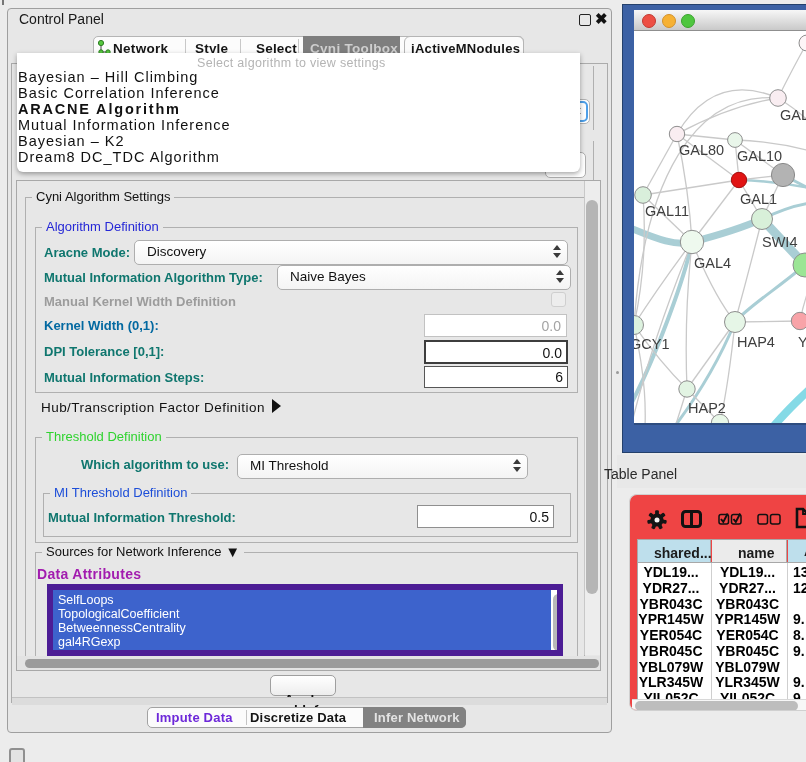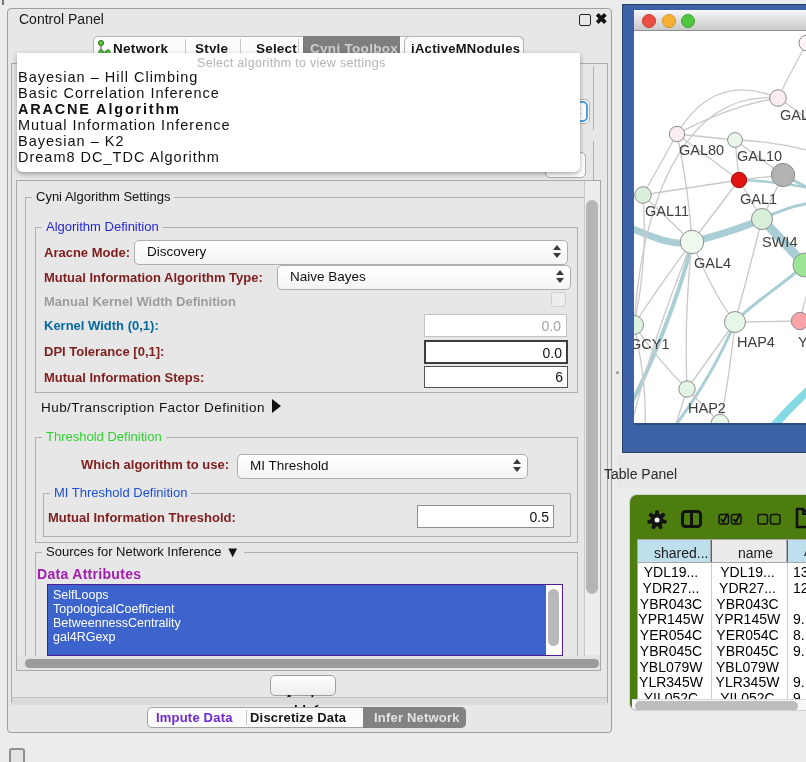--- a/index.html
+++ b/index.html
@@ -2,21 +2,21 @@
 <html><head>
 <meta charset="utf-8">
 <style>
   html,body{margin:0;padding:0;}
   body{width:806px;height:762px;position:relative;overflow:hidden;background:#ececec;
        font-family:"Liberation Sans",sans-serif;}
   .abs{position:absolute;}
   .bold{font-weight:bold;}
   .frame{position:absolute;border:1px solid #b0b0b0;}
   .ftitle{position:absolute;top:-8px;left:6px;background:#e7e7e7;padding:0 4px;font-size:13px;line-height:14px;white-space:nowrap;}
-  .lbl{position:absolute;font-size:13px;font-weight:bold;color:#7f1d1d;white-space:nowrap;}
+  .lbl{position:absolute;font-size:13px;font-weight:bold;color:#0f766e;white-space:nowrap;}
   .combo{position:absolute;background:linear-gradient(#ffffff,#f4f4f4);border:1px solid #aeaeae;border-radius:5px;font-size:13.5px;color:#111;}
   .combo .ct{position:absolute;left:12px;top:3px;white-space:nowrap;}
   .combo .car{position:absolute;right:6px;top:4px;width:8px;}
   .combo .car i{position:absolute;left:0;width:0;height:0;border-left:4px solid transparent;border-right:4px solid transparent;}
   .combo .car i.u{top:0;border-bottom:5px solid #3a3a3a;}
   .combo .car i.d{top:8px;border-top:5px solid #3a3a3a;}
   .tfield{position:absolute;background:#fff;font-size:14px;color:#111;text-align:right;}
 </style>
 </head>
 <body>
@@ -115,21 +115,21 @@
   <span class="ftitle" style="color:#1d4ed8;">MI Threshold Definition</span>
 </div>
 <div class="lbl" style="left:48px;top:510px;">Mutual Information Threshold:</div>
 <div class="tfield" style="left:417px;top:505px;width:137px;height:23px;border:1.5px solid #8f8f8f;box-sizing:border-box;padding:3px 4px 0 0;">0.5</div>
 
 <div class="frame" style="left:35px;top:552px;width:541px;height:104px;border-bottom:none;">
   <span class="ftitle" style="color:#111;">Sources for Network Inference <span style="font-size:15px;vertical-align:-1px;">▼</span></span>
 </div>
 <div class="lbl" style="left:37px;top:566px;color:#a21caf;font-size:14px;letter-spacing:0.3px;">Data Attributes</div>
 
-<div class="abs" style="left:47px;top:584px;width:516px;height:72px;border:1px solid #4c1d95;background:#fff;box-sizing:border-box;overflow:hidden;">
+<div class="abs" style="left:47px;top:584px;width:516px;height:72px;border:6px solid #4c1d95;background:#fff;box-sizing:border-box;overflow:hidden;">
   <div class="abs" style="left:0;top:0;width:498px;height:71px;background:#3d63cc;color:#fff;font-size:12.5px;line-height:14px;padding:3px 0 0 5px;box-sizing:border-box;">
     SelfLoops<br>TopologicalCoefficient<br>BetweennessCentrality<br>gal4RGexp
   </div>
   <div class="abs" style="left:500px;top:4px;width:11px;height:57px;background:#b9b9b9;border-radius:6px;"></div>
 </div>
 
 <div class="abs" style="left:584px;top:181px;width:16px;height:474px;background:#ededed;border-left:1px solid #c8c8c8;box-sizing:border-box;"></div>
 <div class="abs" style="left:586px;top:200px;width:12px;height:394px;background:#b5b5b5;border-radius:6px;"></div>
 <div class="abs" style="left:17px;top:656px;width:583px;height:14px;background:#e3e3e3;"></div>
 <div class="abs" style="left:25px;top:659px;width:574px;height:9px;background:#9b9b9b;border-radius:5px;"></div>
@@ -238,21 +238,21 @@
     <text x="-4" y="318">GCY1</text>
     <text x="103" y="316">HAP4</text>
     <text x="164" y="316">Y</text>
     <text x="54" y="382">HAP2</text>
   </g>
 </svg>
 
 <div class="abs" style="left:617px;top:455px;width:189px;height:33px;background:#e8e8e8;"></div>
 <div class="abs" style="left:604px;top:466px;font-size:14px;color:#2b2b2b;">Table Panel</div>
 
-<div class="abs" style="left:629px;top:494px;width:177px;height:217px;background:#4d7c0f;border:1px solid #d0d0d0;border-radius:8px 0 0 8px;border-right:none;box-sizing:border-box;overflow:hidden;">
+<div class="abs" style="left:629px;top:494px;width:177px;height:217px;background:#ef4444;border:1px solid #d0d0d0;border-radius:8px 0 0 8px;border-right:none;box-sizing:border-box;overflow:hidden;font-weight:bold;">
 
   <svg class="abs" style="left:16px;top:14px;" width="22" height="22" viewBox="0 0 22 22">
     <g fill="#141414">
       <circle cx="11" cy="11" r="6.6"></circle>
       <rect x="9.1" y="1.2" width="3.8" height="4.4" rx="1.2" transform="rotate(0 11 11)"></rect>
       <rect x="9.1" y="1.2" width="3.8" height="4.4" rx="1.2" transform="rotate(51 11 11)"></rect>
       <rect x="9.1" y="1.2" width="3.8" height="4.4" rx="1.2" transform="rotate(103 11 11)"></rect>
       <rect x="9.1" y="1.2" width="3.8" height="4.4" rx="1.2" transform="rotate(154 11 11)"></rect>
       <rect x="9.1" y="1.2" width="3.8" height="4.4" rx="1.2" transform="rotate(206 11 11)"></rect>
       <rect x="9.1" y="1.2" width="3.8" height="4.4" rx="1.2" transform="rotate(257 11 11)"></rect>

